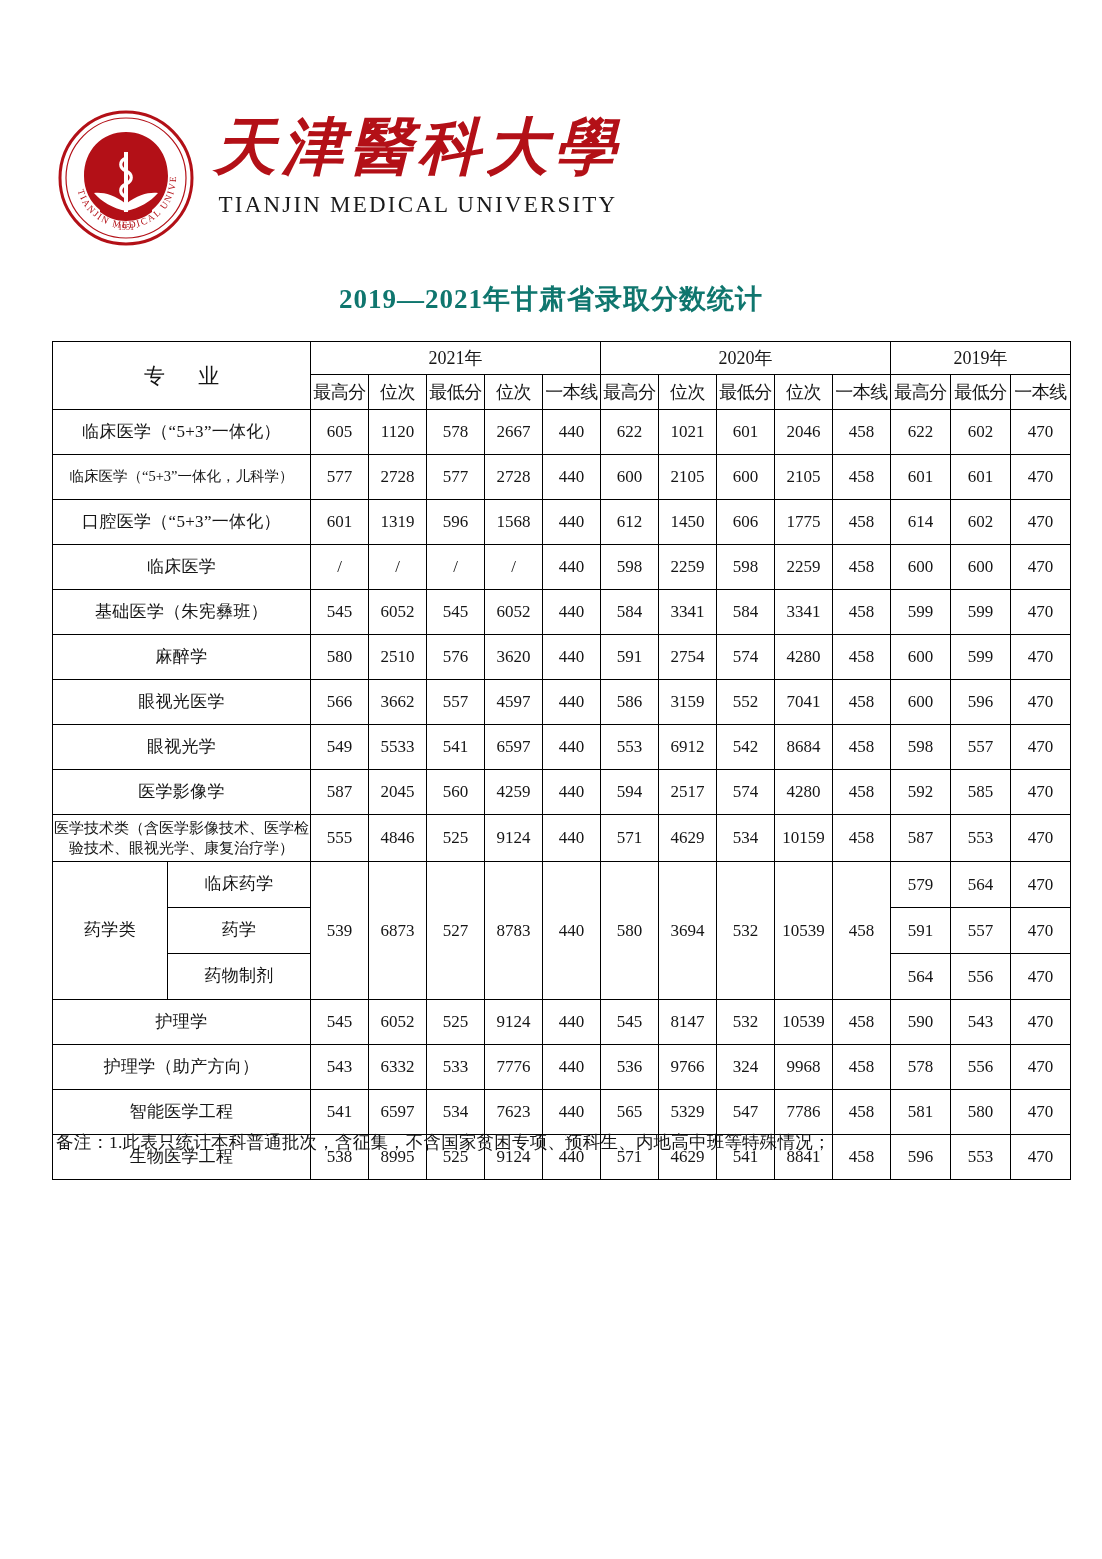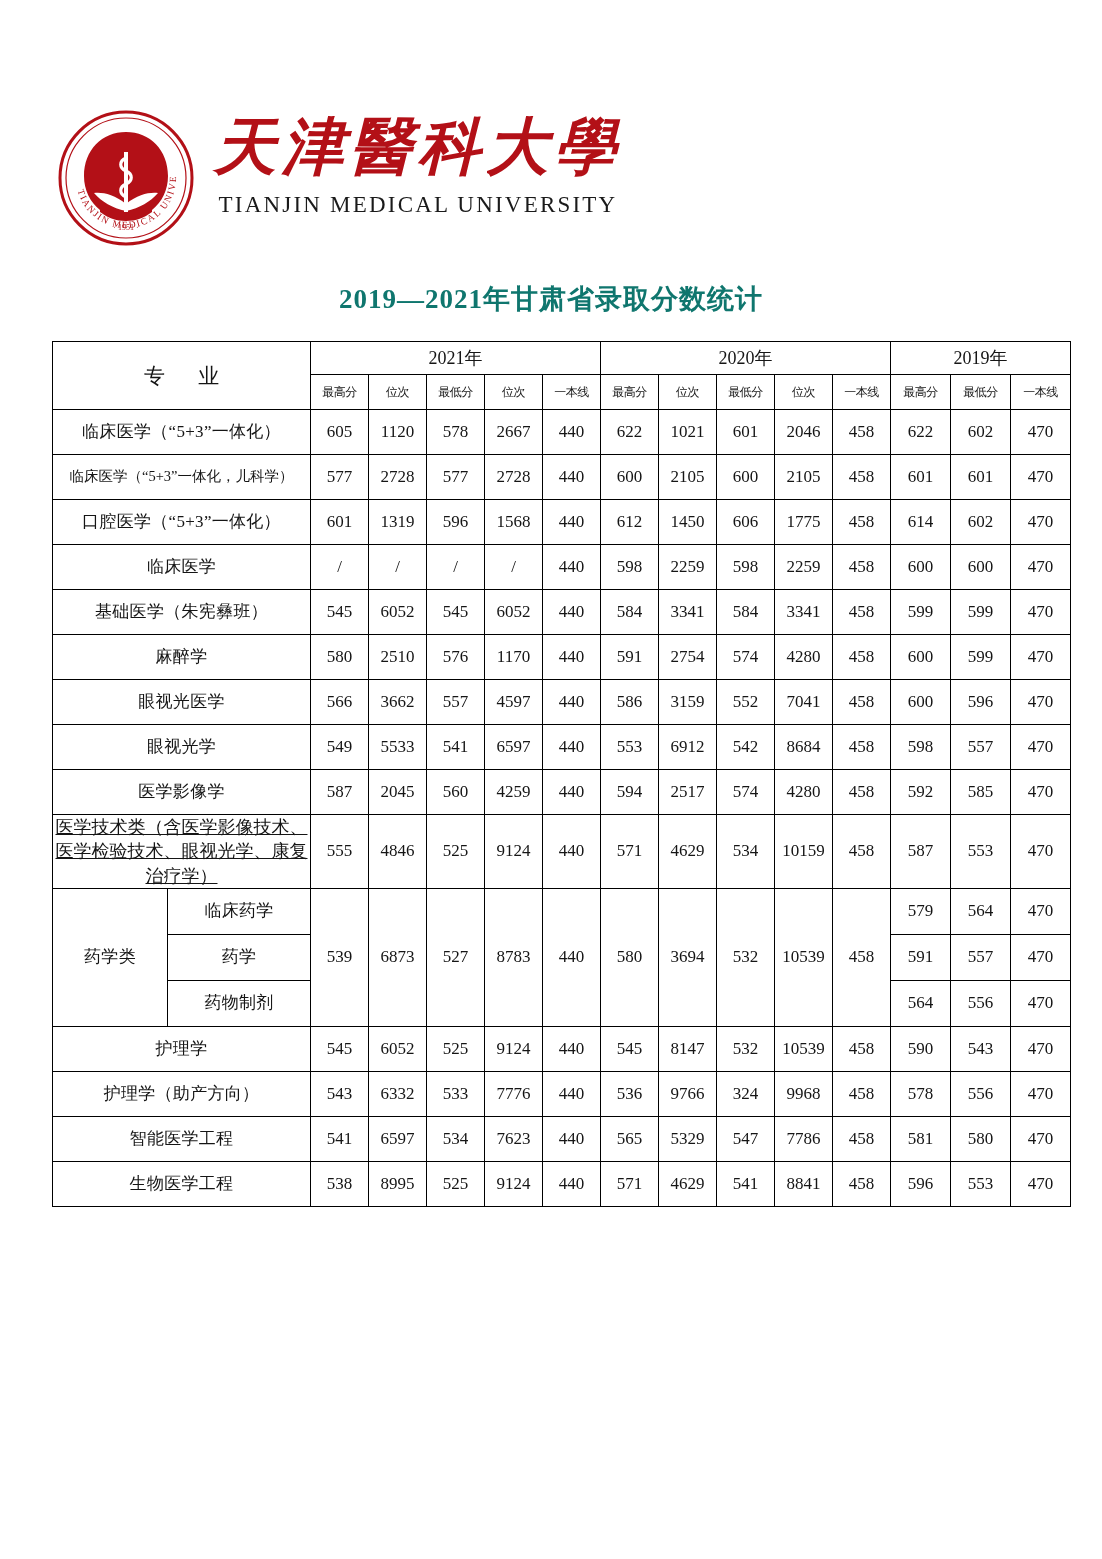--- a/index.html
+++ b/index.html
@@ -88,21 +88,21 @@
     text-align: center;
     vertical-align: middle;
     font-size: 17px;
     color: #151515;
   }
   table.score th.yeargrp {
     font-size: 18px;
     height: 32px;
   }
   table.score th.subhead {
-    font-size: 12px;
+    font-size: 18px;
     height: 34px;
     letter-spacing: -0.5px;
   }
   table.score th.majorhead {
     font-size: 21px;
     letter-spacing: 14px;
     text-indent: 14px;
   }
   td.major {
     text-align: left;
@@ -110,24 +110,23 @@
     padding-right: 6px;
     font-size: 17px;
     line-height: 1.45;
     letter-spacing: 0.3px;
   }
   td.major.small {
     font-size: 14.5px;
     letter-spacing: 0;
   }
   td.major.two-line {
-    font-size: 18px;
+    font-size: 15px;
     line-height: 1.35;
     letter-spacing: 0;
-    text-decoration: underline;
   }
   tr.datarow td { height: 44px; }
   tr.tall td { height: 46px; }
   tr.pharm td { height: 45px; }
 
   
   col.c-major   { width: 115px; }
   col.c-major2  { width: 143px; }
   col.c-num     { width: 58px; }
   col.c-num-w   { width: 60px; }
@@ -301,21 +300,21 @@
         <td>458</td>
         <td>599</td>
         <td>599</td>
         <td>470</td>
       </tr>
       <tr class="datarow">
         <td class="major" colspan="2">麻醉学</td>
         <td>580</td>
         <td>2510</td>
         <td>576</td>
-        <td>1170</td>
+        <td>3620</td>
         <td>440</td>
         <td>591</td>
         <td>2754</td>
         <td>574</td>
         <td>4280</td>
         <td>458</td>
         <td>600</td>
         <td>599</td>
         <td>470</td>
       </tr>
@@ -477,13 +476,14 @@
         <td>458</td>
         <td>596</td>
         <td>553</td>
         <td>470</td>
       </tr>
     </tbody>
   </table>
 </div>
 
 <div class="notes">
+  <div>备注：1.此表只统计本科普通批次，含征集，不含国家贫困专项、预科生、内地高中班等特殊情况；</div>
 </div>
 
 </body></html>

